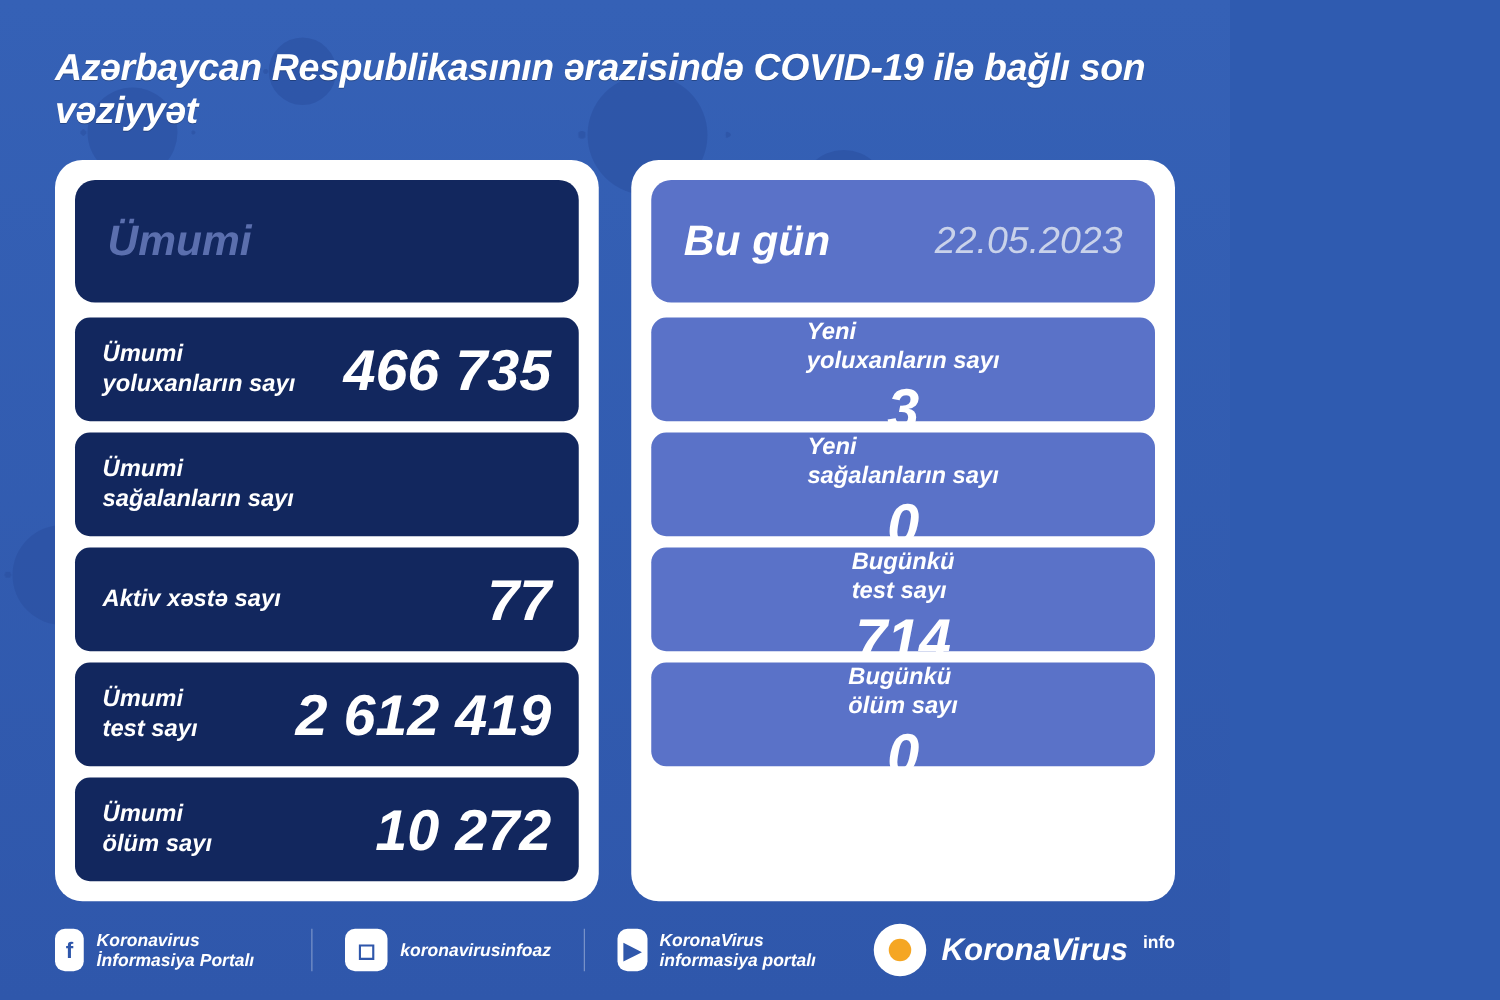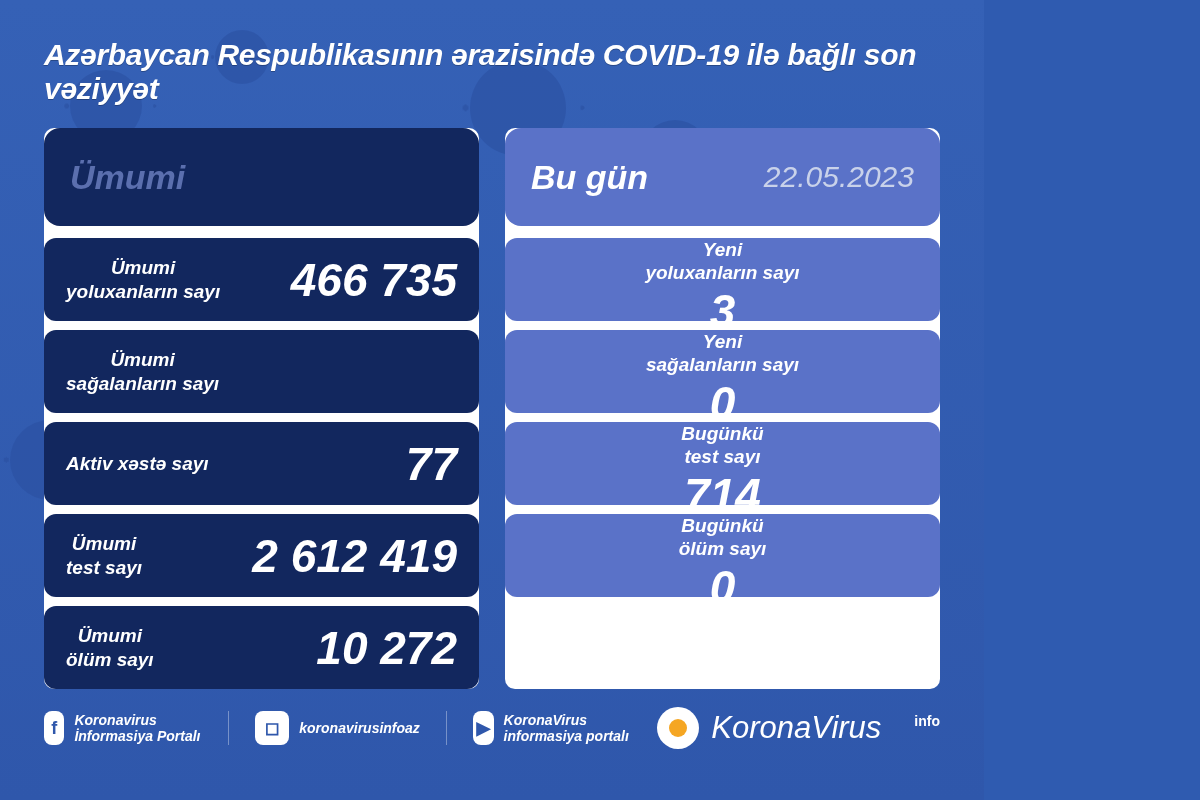--- a/index.html
+++ b/index.html
@@ -49,23 +49,22 @@
 
   .columns {
     position: relative;
     z-index: 5;
     display: flex;
     gap: 26px;
     padding: 22px 44px 0 44px;
   }
   .col {
     width: 556px;
-    border-radius: 10px;
-    padding: 0;
-    text-align: center;
+    border-radius: 22px;
+    padding: 16px;
   }
   .col-left { background: #ffffff; }
   .col-right { background: #ffffff; }
 
   .col-head {
     border-radius: 16px;
     height: 98px;
     display: flex;
     align-items: center;
     justify-content: space-between;
@@ -161,32 +160,31 @@
     position: relative;
     display: flex; align-items: center; justify-content: center;
   }
   .brand .bicon span {
     width: 18px; height: 18px; border-radius: 50%;
     background: #f5a623;
     display: block;
   }
   .brand .btext {
     color: #ffffff;
-    font-size: 31px;
-    font-weight: normal;
+    font-size: 25px;
+    font-weight: bold;
     font-style: italic;
     text-align: center;
   }
   .brand .bsup {
     color: #ffffff;
     font-size: 14px;
     font-weight: bold;
     align-self: flex-start;
     margin-top: 6px;
-    margin-left: 21px;
   }
 </style>
 </head>
 <body>
 
 <div id="root">
 
   <div class="virus" style="left:70px; top:70px; width:72px; height:72px;"></div>
   <div class="virus" style="left:470px; top:60px; width:96px; height:96px;"></div>
   <div class="virus" style="left:640px; top:120px; width:70px; height:70px;"></div>

